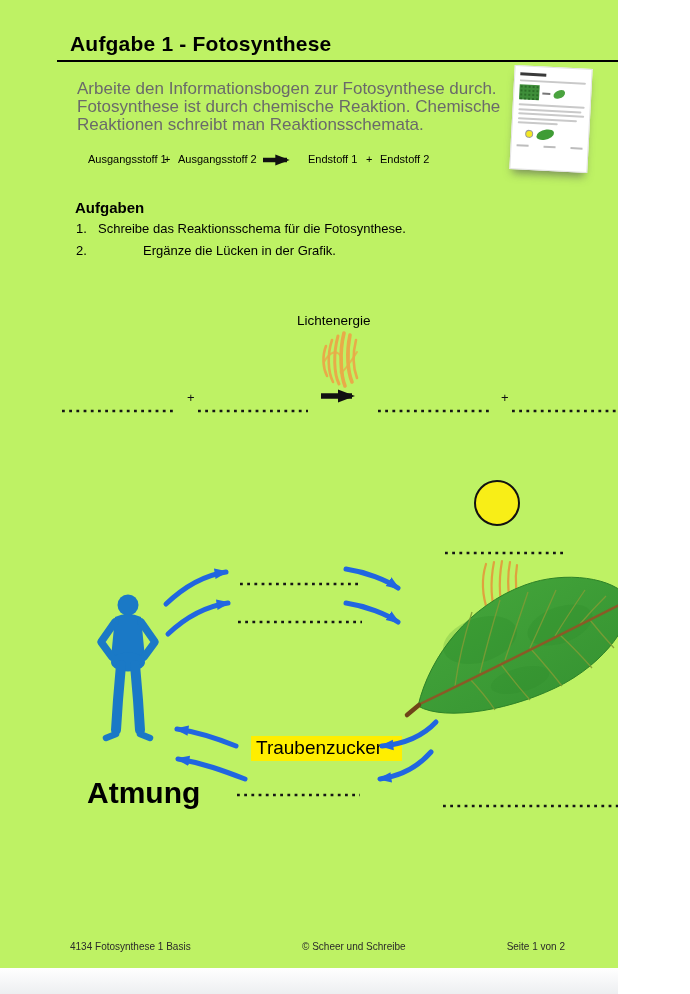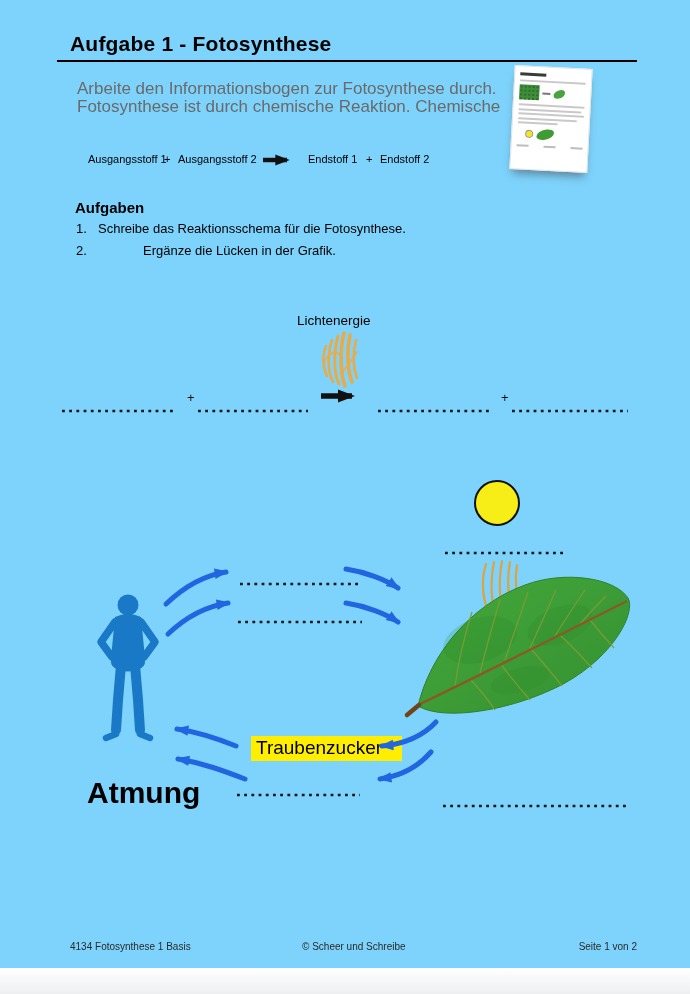--- a/index.html
+++ b/index.html
@@ -1,16 +1,16 @@
 <!DOCTYPE html>
 <html><head>
 <meta charset="utf-8">
 <style>
   html,body{margin:0;padding:0;background:#fff;}
-  .page{position:relative;width:690px;height:994px;background:#7dd3fc;
+  .page{position:relative;width:618px;height:994px;background:#bef264;
         font-family:"Liberation Sans",sans-serif;overflow:hidden;color:#000;}
   .abs{position:absolute;}
   .page-title{left:70px;top:32px;font-size:21px;font-weight:bold;letter-spacing:.2px;}
   .title-rule{left:57px;top:60px;width:580px;height:2px;background:#000;}
   .intro{left:77px;font-size:17px;color:#6a6a6a;white-space:nowrap;}
   .schema-row{font-size:11px;color:#000;white-space:nowrap;}
   .tasks-heading{left:75px;top:199px;font-size:15px;font-weight:bold;}
   .task-item{font-size:13px;}
   .task-num{position:absolute;left:76px;}
   .task-text{position:absolute;left:98px;}
@@ -41,20 +41,21 @@
 </head>
 <body>
 
 <div class="page">
 
   <div class="abs page-title">Aufgabe 1 - Fotosynthese</div>
   <div class="abs title-rule"></div>
 
   <div class="abs intro" style="top:79px;">Arbeite den Informationsbogen zur Fotosynthese durch.</div>
   <div class="abs intro" style="top:97px;">Fotosynthese ist durch chemische Reaktion. Chemische</div>
+  <div class="abs intro" style="top:115px;">Reaktionen schreibt man Reaktionsschemata.</div>
 
   <div class="abs schema-row" style="left:88px;top:153px;">Ausgangsstoff 1</div>
   <div class="abs schema-row" style="left:164px;top:153px;">+</div>
   <div class="abs schema-row" style="left:178px;top:153px;">Ausgangsstoff 2</div>
   <div class="abs schema-row" style="left:308px;top:153px;">Endstoff 1</div>
   <div class="abs schema-row" style="left:366px;top:153px;">+</div>
   <div class="abs schema-row" style="left:380px;top:153px;">Endstoff 2</div>
 
   <div class="abs thumb">
     <div class="t-title"></div>

